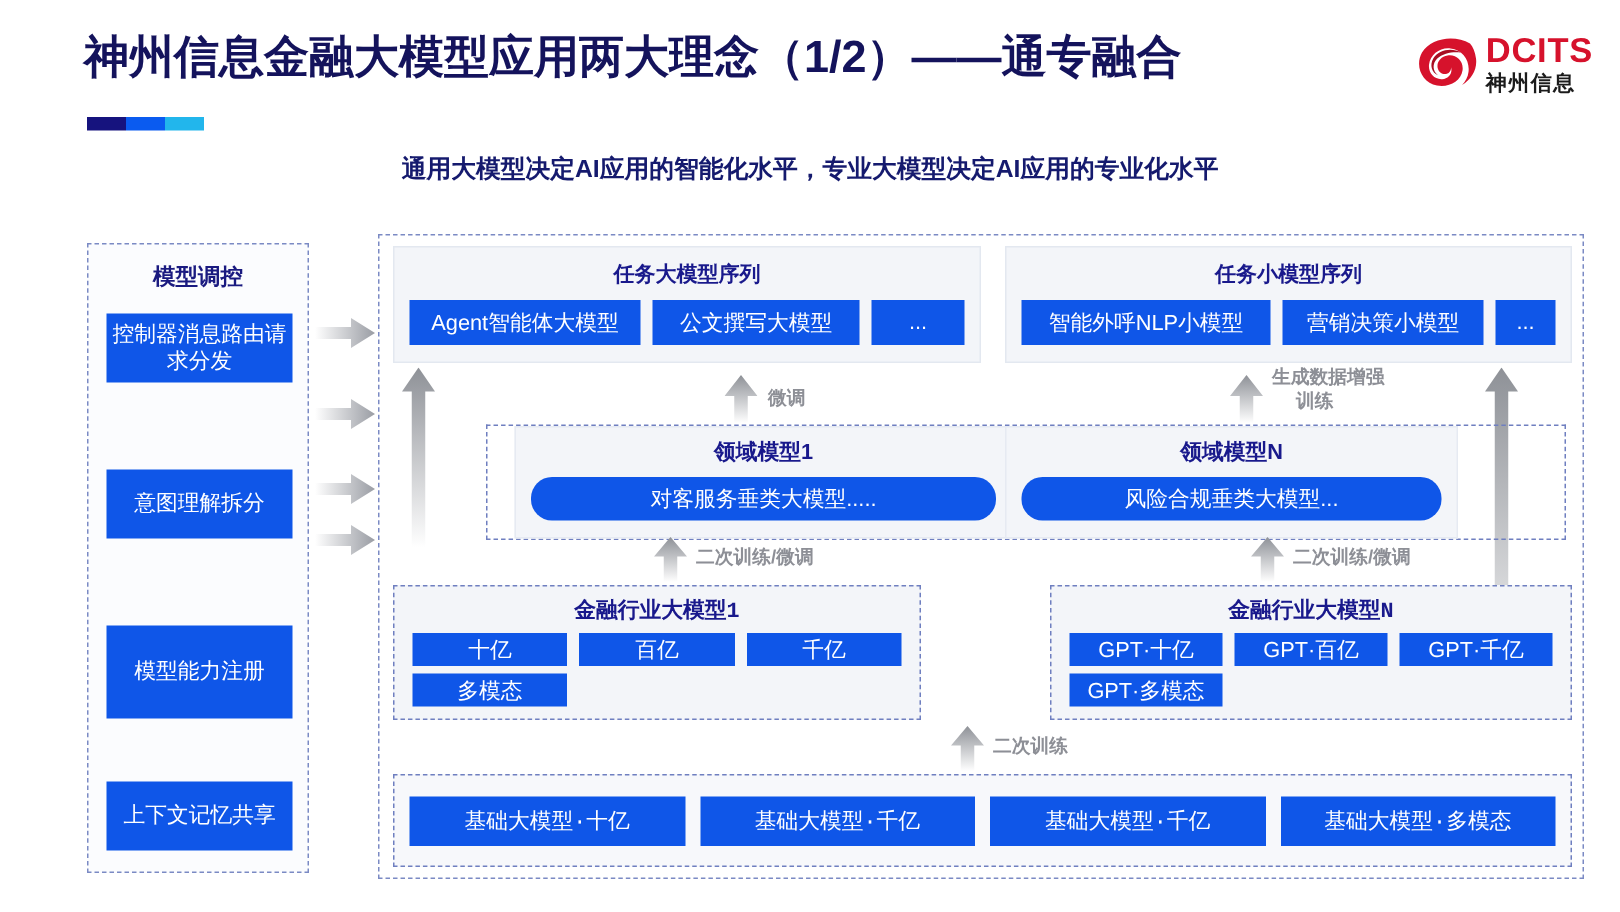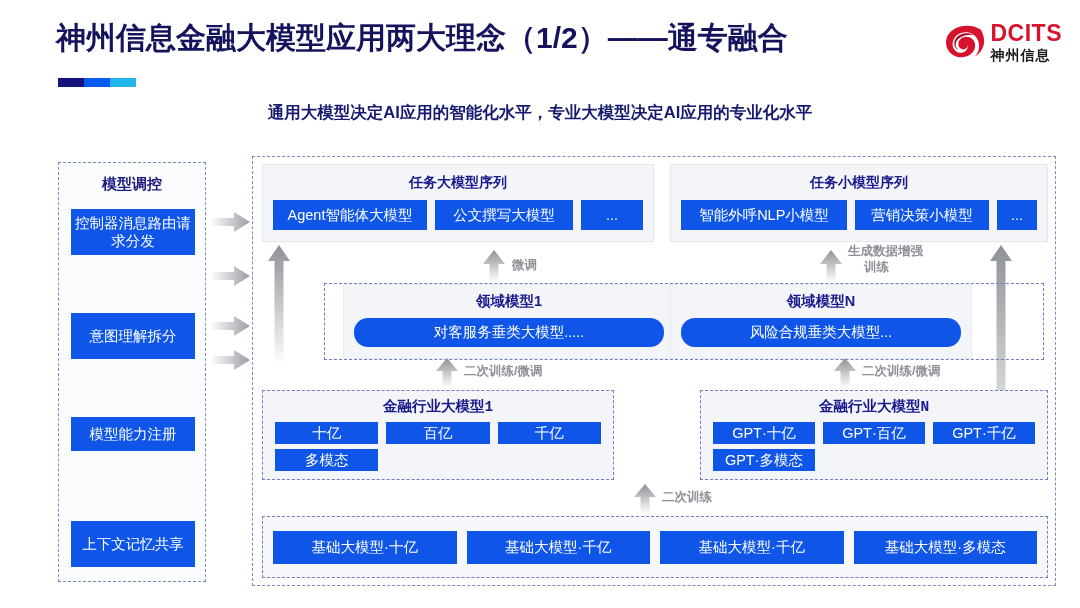--- a/index.html
+++ b/index.html
@@ -50,21 +50,21 @@
     font-size:15px;font-weight:bold;color:#1a1a80;
   }
   .ctrl-btn{
     position:absolute;left:12px;width:124px;
     background:#0f56e8;color:#ffffff;font-size:14.5px;font-weight:500;
     display:flex;align-items:center;justify-content:center;text-align:center;
     line-height:1.25;box-sizing:border-box;padding:2px 4px;
   }
   .ctrl-btn.b1{top:46px;height:46px;}
   .ctrl-btn.b2{top:150px;height:46px;}
-  .ctrl-btn.b3{top:254px;height:34px;}
+  .ctrl-btn.b3{top:254px;height:62px;}
   .ctrl-btn.b4{top:358px;height:46px;}
 
   
   .r-arrow{position:absolute;left:210px;width:40px;height:20px;}
   .r-arrow.a1{top:62px;}
   .r-arrow.a2{top:116px;}
   .r-arrow.a3{top:166px;}
   .r-arrow.a4{top:200px;}
 
   
@@ -132,21 +132,21 @@
   }
 
   
   .base{
     position:absolute;left:262px;top:366px;width:786px;height:62px;
     background:#f7f8fb;border:1px dashed #6f7fc0;box-sizing:border-box;
     display:flex;align-items:center;gap:10px;padding:0 10px;
   }
   .base-cell{
     flex:1 1 0;background:#0f56e8;color:#fff;font-size:14.5px;height:33px;
-    display:flex;align-items:center;justify-content:center;white-space:nowrap;
+    display:flex;align-items:center;justify-content:center;white-space:nowrap;font-family:Liberation Mono, monospace;
   }
 
   
   .u-arrow{position:absolute;width:22px;}
   .a-label{
     position:absolute;font-size:12.5px;color:#8d8f96;font-weight:bold;
     white-space:nowrap;line-height:1.15;
   }
 </style>
 </head>

